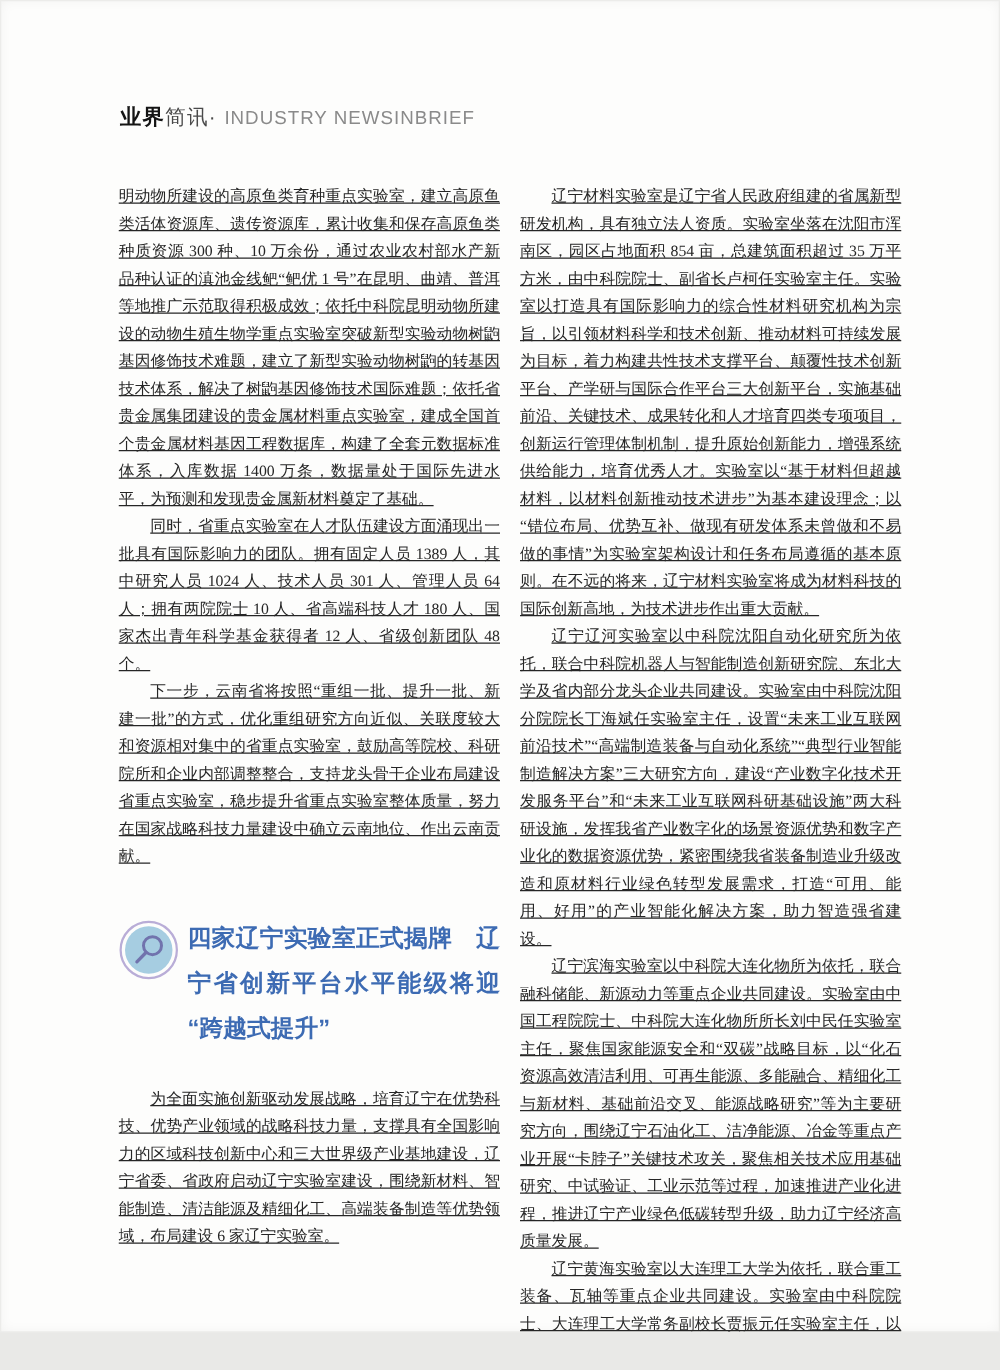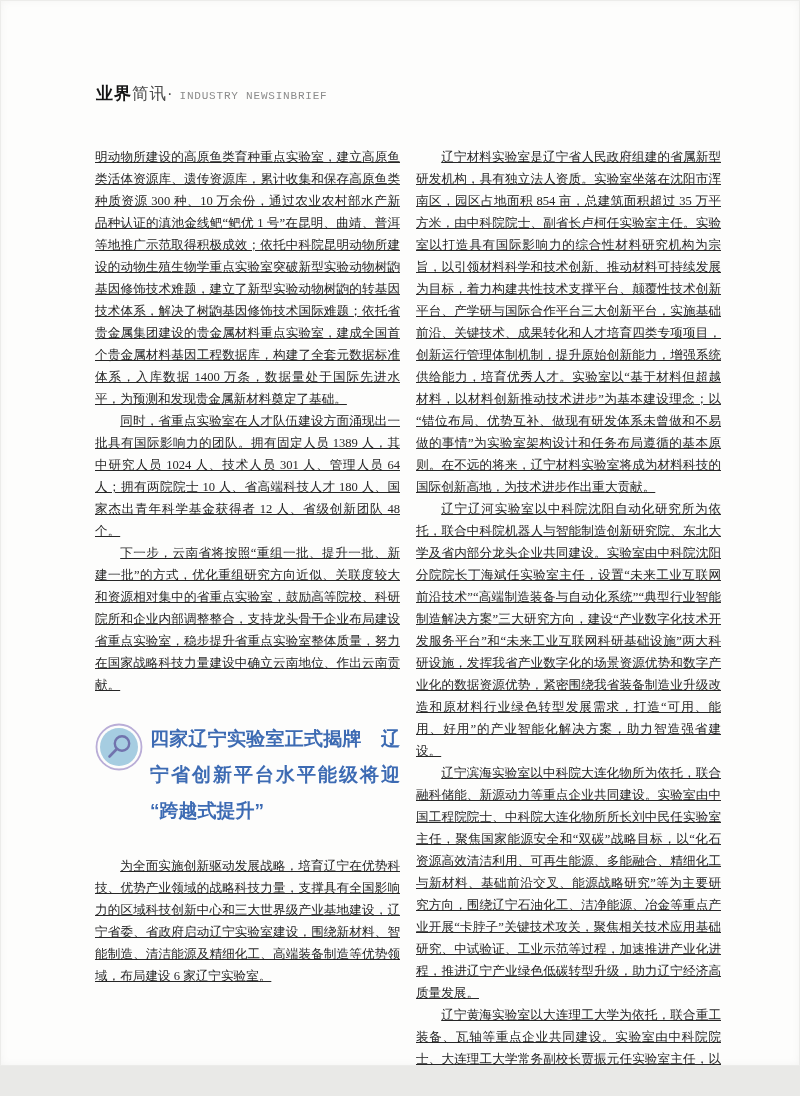--- a/index.html
+++ b/index.html
@@ -32,22 +32,22 @@
     letter-spacing: 1px;
   }
   .hdr-zh-light {
     font-family: "Liberation Sans", sans-serif;
     font-weight: 400;
     font-size: 16.5px;
     color: #4a4a4a;
     letter-spacing: 1px;
   }
   .hdr-en {
-    font-family: Liberation Mono, monospace;
-    font-size: 11px;
+    font-family: Liberation Sans, sans-serif;
+    font-size: 15px;
     color: var(--header_en_gray, #8a8a8a);
     letter-spacing: 0.8px;
     margin-left: 6px;
   }
 
   
   .columns {
     position: absolute;
     left: 95px;
     top: 146px;
@@ -64,21 +64,21 @@
     color: var(--text, #262626);
   }
   .col p { margin: 0; text-decoration: underline; }
   .col p.indent { text-indent: 2em; }
 
   
   .section-heading {
     display: flex;
     align-items: flex-start;
     gap: 7px;
-    margin: 25px 0 26px 0;
+    margin: 38px 0 26px 0;
   }
   .heading-icon-wrap {
     flex: 0 0 48px;
     width: 48px;
     height: 48px;
     margin-top: 2px;
   }
   .heading-text {
     font-family: "Liberation Sans", sans-serif;
     font-weight: bold;

